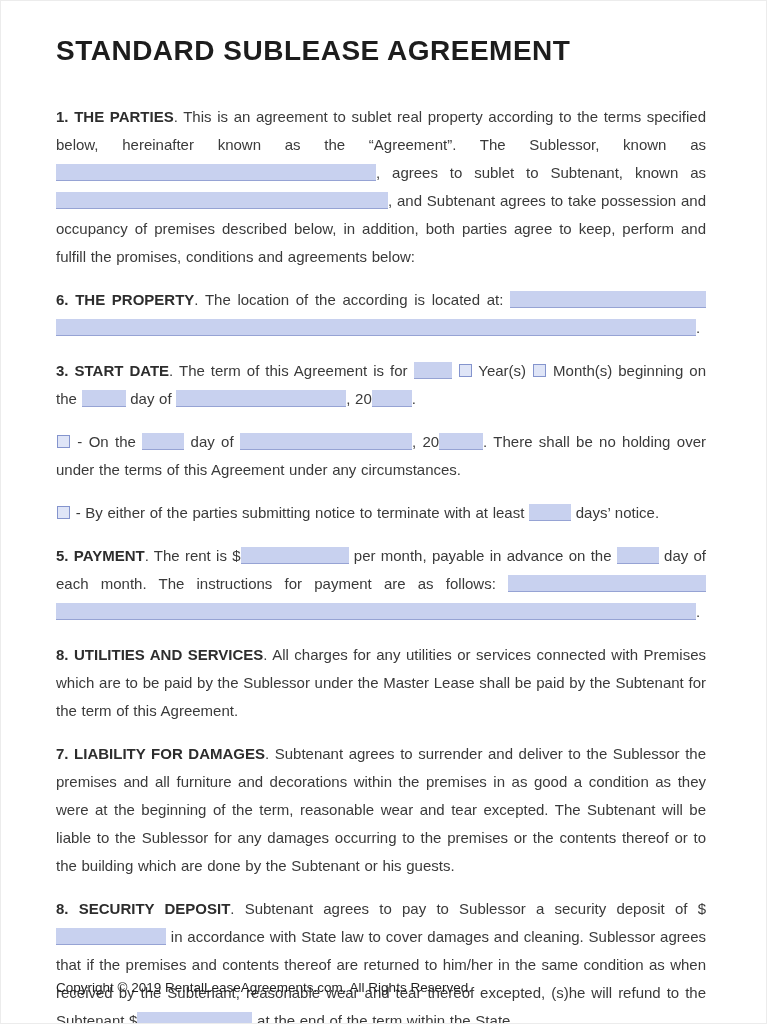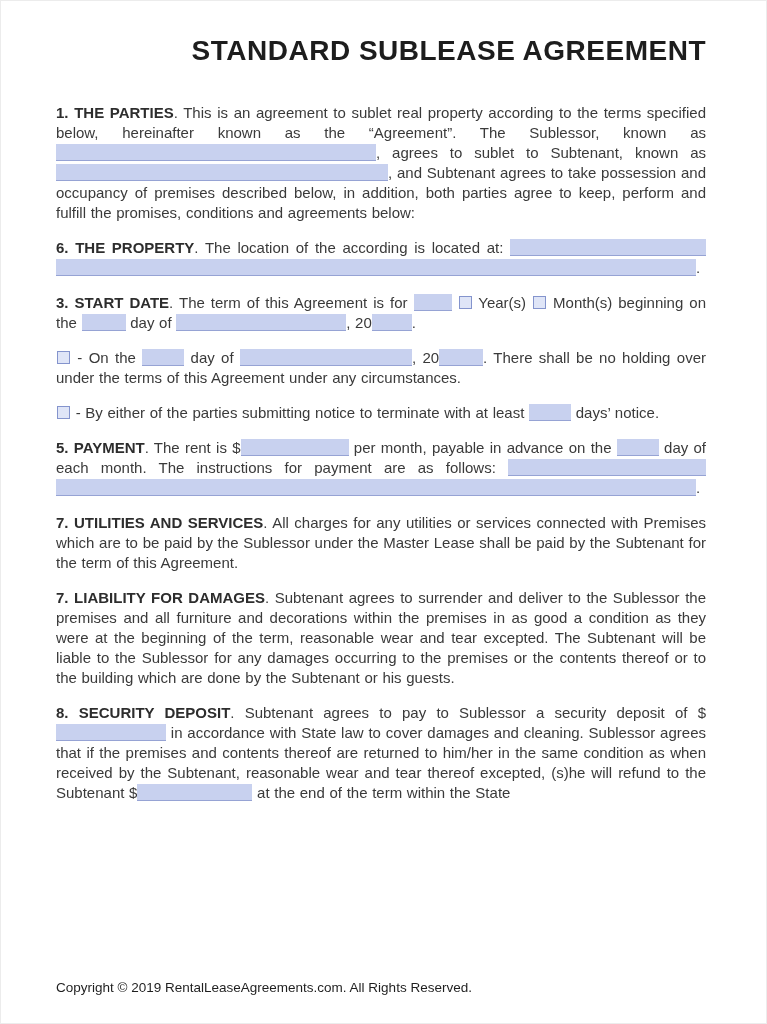--- a/index.html
+++ b/index.html
@@ -11,30 +11,30 @@
     color: var(--text-color, #3a3a3a);
     position: relative;
     overflow: hidden;
     box-sizing: border-box;
     border: 1px solid #ececec;
   }
   .page {
     padding: 26px 60px 0 55px;
   }
   .doc-title {
-    text-align: right;
+    text-align: left;
     font-size: 28px;
     font-weight: bold;
     letter-spacing: 0.5px;
     color: #1d1d1d;
     margin: 8px 0 36px 0;
   }
   .para {
     font-size: 15px;
-    line-height: 20px;
+    line-height: 28px;
     text-align: justify;
     margin: 0 0 15px 0;
     word-spacing: 0.5px;
   }
   .para .bold {
     font-weight: bold;
     color: #2d2d2d;
   }
   .blank {
     display: inline-block;
@@ -65,18 +65,18 @@
 
 <div class="page">
   <h1 class="doc-title">STANDARD SUBLEASE AGREEMENT</h1>
 
   <p class="para"><span class="bold">1. THE PARTIES</span><span class="txt">. This is an agreement to sublet real property according to the terms specified below, hereinafter known as the “Agreement”. The Sublessor, known as </span><span class="blank" style="width: 320px;"></span><span class="txt">, agrees to sublet to Subtenant, known as </span><span class="blank" style="width: 332px;"></span><span class="txt">, and Subtenant agrees to take possession and occupancy of premises described below, in addition, both parties agree to keep, perform and fulfill the promises, conditions and agreements below:</span></p>
   <p class="para"><span class="bold">6. THE PROPERTY</span><span class="txt">. The location of the according is located at: </span><span class="blank" style="width: 196px;"></span><span class="blank" style="width: 640px;"></span><span class="txt">.</span></p>
   <p class="para"><span class="bold">3. START DATE</span><span class="txt">. The term of this Agreement is for </span><span class="blank" style="width: 38px;"></span><span class="txt"> </span><span class="checkbox"></span><span class="txt"> Year(s) </span><span class="checkbox"></span><span class="txt"> Month(s) beginning on the </span><span class="blank" style="width: 44px;"></span><span class="txt"> day of </span><span class="blank" style="width: 170px;"></span><span class="txt">, 20</span><span class="blank" style="width: 40px;"></span><span class="txt">.</span></p>
   <p class="para"><span class="checkbox"></span><span class="txt"> - On the </span><span class="blank" style="width: 42px;"></span><span class="txt"> day of </span><span class="blank" style="width: 172px;"></span><span class="txt">, 20</span><span class="blank" style="width: 44px;"></span><span class="txt">. There shall be no holding over under the terms of this Agreement under any circumstances.</span></p>
   <p class="para"><span class="checkbox"></span><span class="txt"> - By either of the parties submitting notice to terminate with at least </span><span class="blank" style="width: 42px;"></span><span class="txt"> days’ notice.</span></p>
   <p class="para"><span class="bold">5. PAYMENT</span><span class="txt">. The rent is $</span><span class="blank" style="width: 108px;"></span><span class="txt"> per month, payable in advance on the </span><span class="blank" style="width: 42px;"></span><span class="txt"> day of each month. The instructions for payment are as follows: </span><span class="blank" style="width: 198px;"></span><span class="blank" style="width: 640px;"></span><span class="txt">.</span></p>
-  <p class="para"><span class="bold">7. UTILITIES AND SERVICES</span><span class="txt">. All charges for any utilities or services connected with Premises which are to be paid by the Sublessor under the Master Lease shall be paid by the Subtenant for the term of this Agreement.</span></p>
+  <p class="para"><span class="bold">8. UTILITIES AND SERVICES</span><span class="txt">. All charges for any utilities or services connected with Premises which are to be paid by the Sublessor under the Master Lease shall be paid by the Subtenant for the term of this Agreement.</span></p>
   <p class="para"><span class="bold">7. LIABILITY FOR DAMAGES</span><span class="txt">. Subtenant agrees to surrender and deliver to the Sublessor the premises and all furniture and decorations within the premises in as good a condition as they were at the beginning of the term, reasonable wear and tear excepted. The Subtenant will be liable to the Sublessor for any damages occurring to the premises or the contents thereof or to the building which are done by the Subtenant or his guests.</span></p>
   <p class="para"><span class="bold">8. SECURITY DEPOSIT</span><span class="txt">. Subtenant agrees to pay to Sublessor a security deposit of $</span><span class="blank" style="width: 110px;"></span><span class="txt"> in accordance with State law to cover damages and cleaning. Sublessor agrees that if the premises and contents thereof are returned to him/her in the same condition as when received by the Subtenant, reasonable wear and tear thereof excepted, (s)he will refund to the Subtenant $</span><span class="blank" style="width: 115px;"></span><span class="txt"> at the end of the term within the State</span></p>
 </div>
 
 <div class="footer">Copyright © 2019 RentalLeaseAgreements.com. All Rights Reserved.</div>
 
 </body></html>

